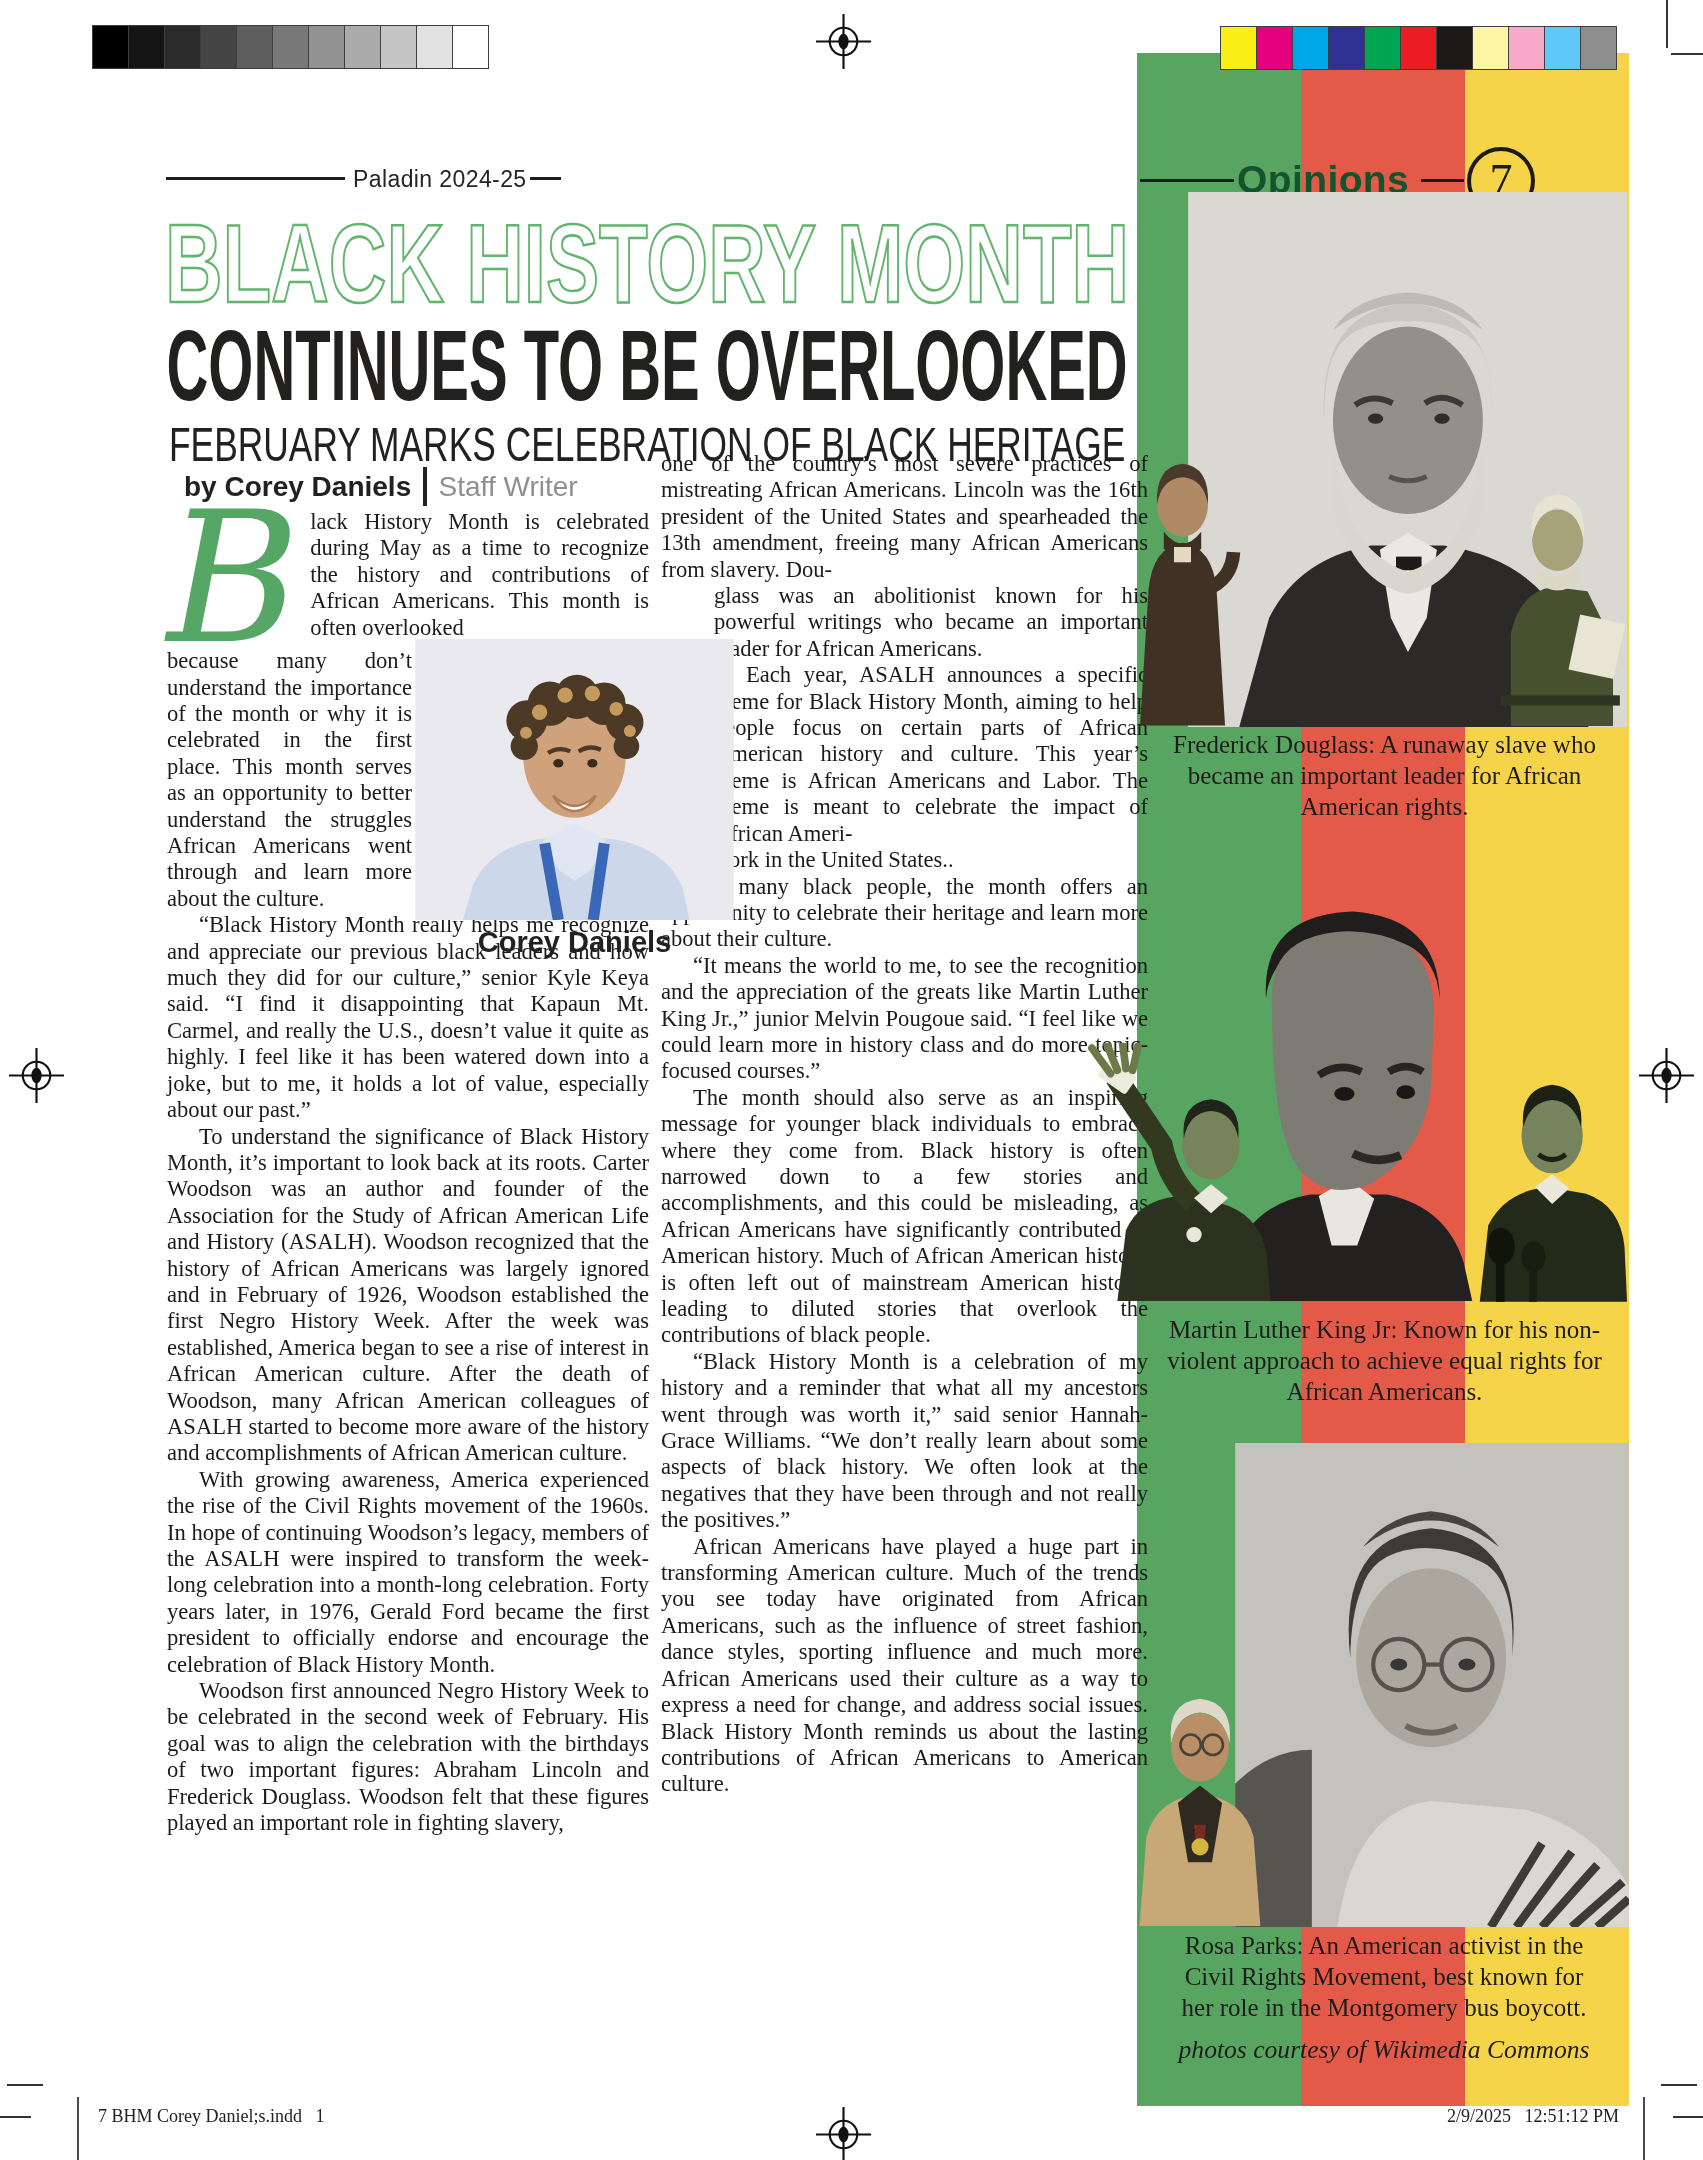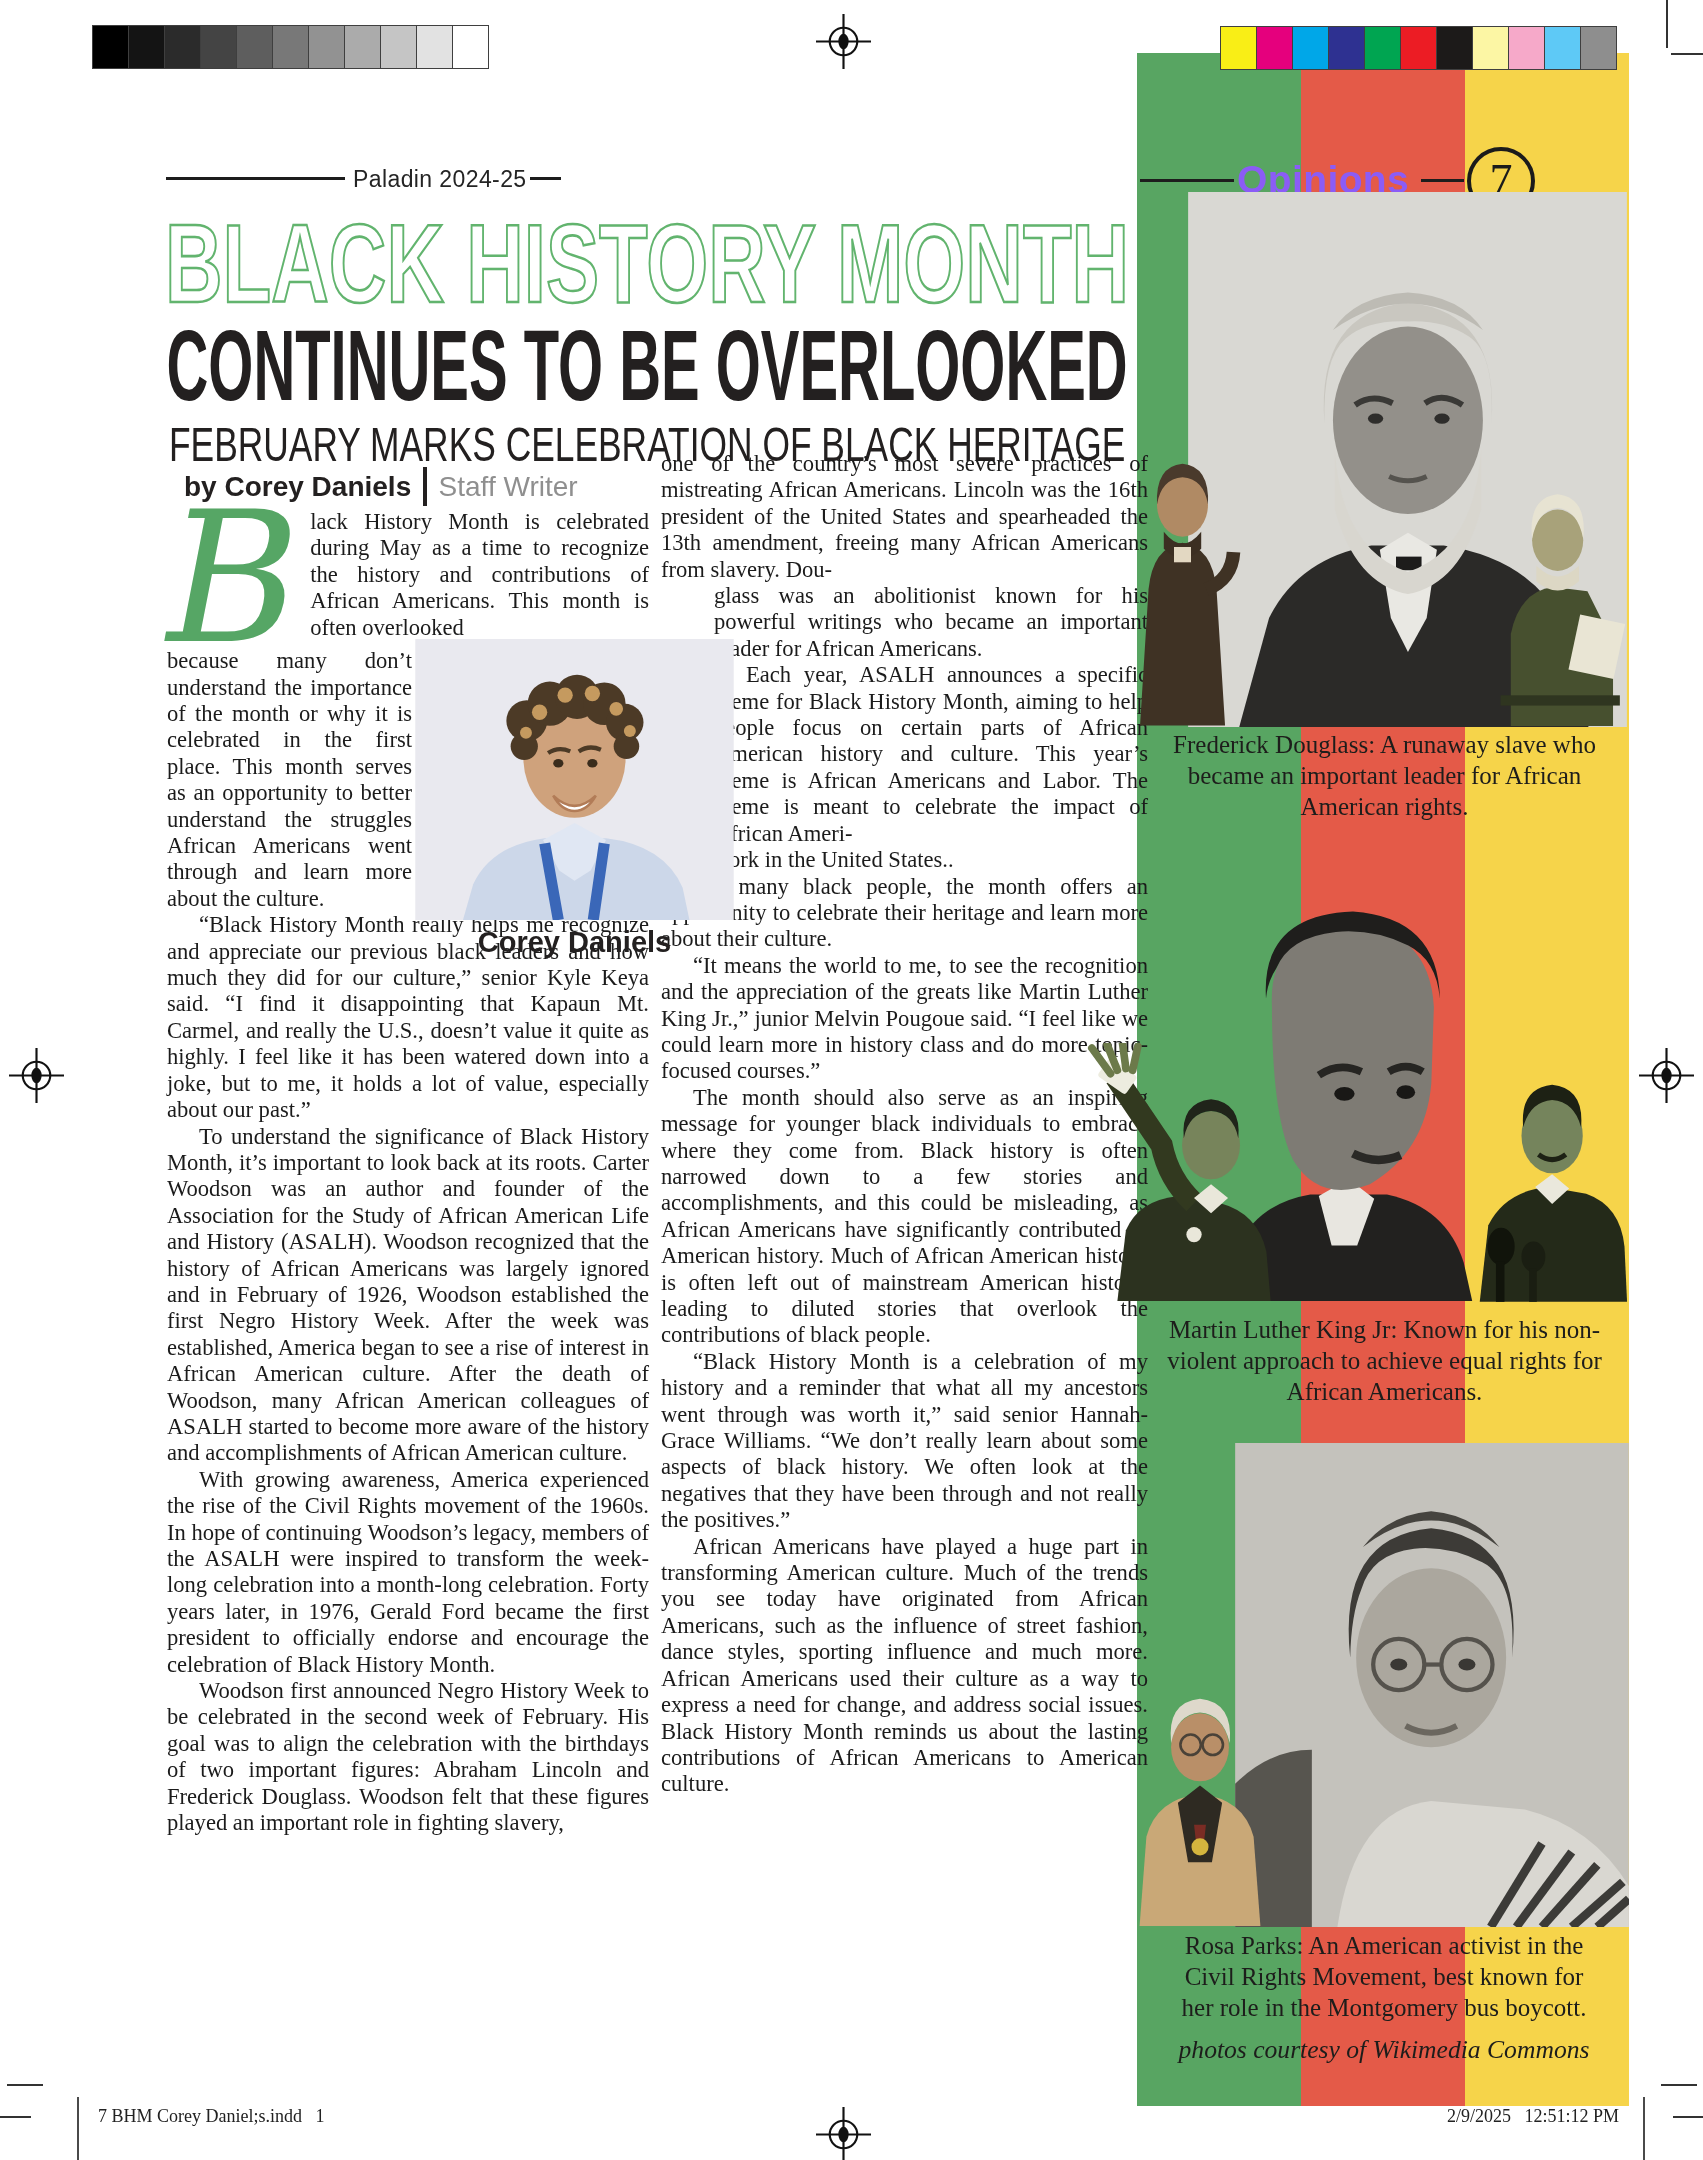--- a/index.html
+++ b/index.html
@@ -9,21 +9,21 @@
   
   .bar{display:flex;border:1.7px solid #3f3f3f;box-sizing:border-box;}
   .bar>div{flex:1;border-right:1.7px solid #3f3f3f;}
   .bar>div:last-child{border-right:none;}
   
   .rule{background:#1d1d1d;height:2.6px;}
   .vline{width:1.7px;background:#4a4a4a;}
   .cropline{background:#333;}
   
   .pub{font:500 23px/1 "Liberation Sans",sans-serif;color:#242424;letter-spacing:0.4px;}
-  .section{font:700 39px/1 "Liberation Sans",sans-serif;color:#8b5cf6;letter-spacing:0.4px;}
+  .section{font:700 39px/1 "Liberation Sans",sans-serif;color:#14532d;letter-spacing:0.4px;}
   .designcredit{font:400 23px/1 "Liberation Sans",sans-serif;color:#232020;}
   .pagecircle{width:68px;height:68px;border:4.3px solid #1b1b1b;border-radius:50%;
               display:flex;align-items:center;justify-content:center;box-sizing:border-box;}
   .pagenum{font:400 46px/1 "Liberation Serif",serif;color:#1b1b1b;}
   
   .byline{display:flex;align-items:center;gap:12px;}
   .by-author{font:700 28px/1 "Liberation Sans",sans-serif;color:#232020;}
   .by-bar{width:3.4px;height:39px;background:#232020;}
   .by-role{font:400 28px/1 "Liberation Sans",sans-serif;color:#8f8f8f;}
   

